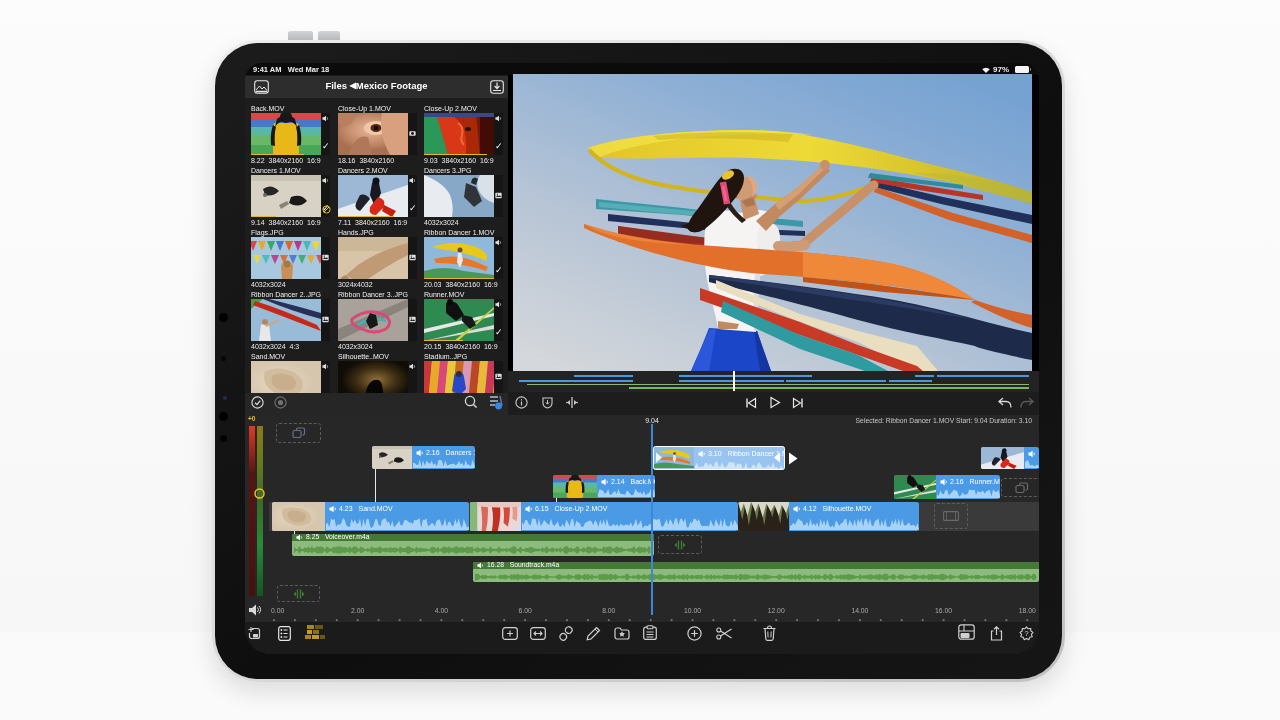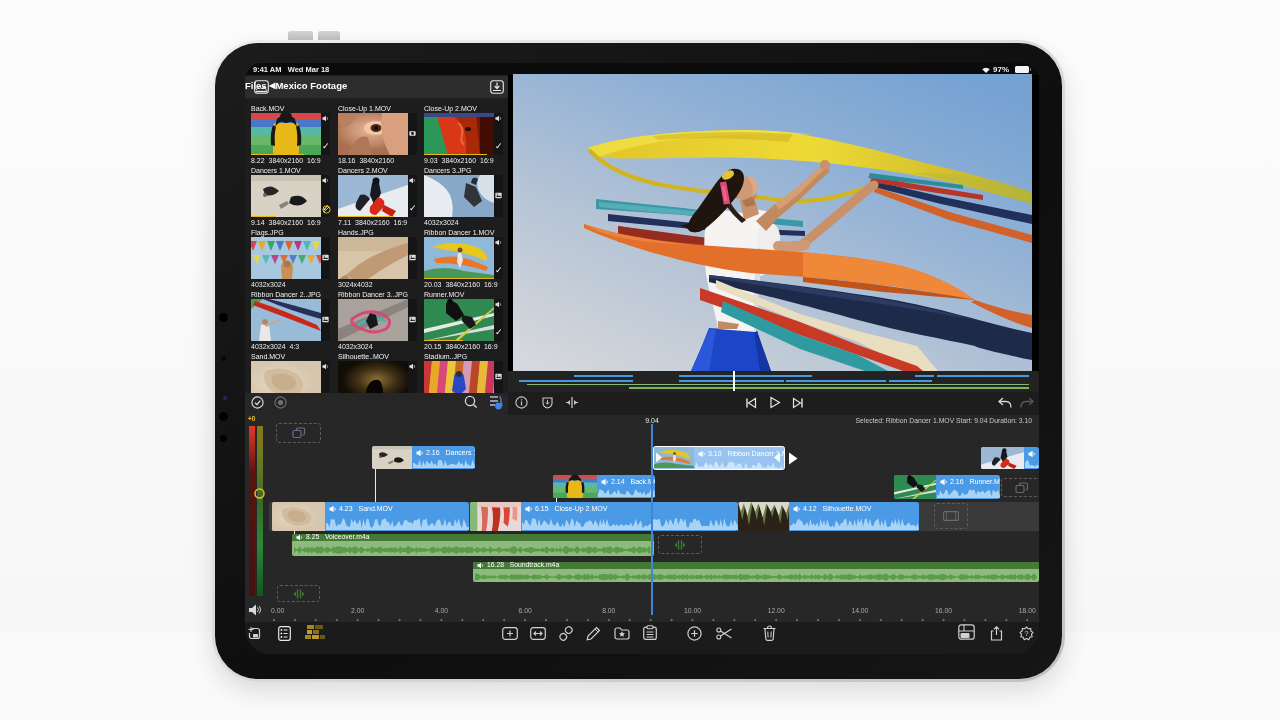--- a/index.html
+++ b/index.html
@@ -29,21 +29,21 @@
 <div class="abs" style="left:784.5px;top:4.8px;width:1.5px;height:3px;background:#8a8a8a;border-radius:0 1px 1px 0"></div>
 
 <div class="abs" style="left:0;top:12px;width:263px;height:340px;background:#1d1d1d"></div>
 
 <div class="abs" style="left:0;top:13px;width:263px;height:22px;background:#2d2d2e"></div>
 <svg class="abs" style="left:9px;top:17px" width="15" height="14" viewBox="0 0 15 14">
         <rect x="0.7" y="0.7" width="13.6" height="12.6" rx="2.5" fill="none" stroke="#e8e8e8" stroke-width="1.1"></rect>
         <path d="M2,10 L5.5,6 L8,9 L10,7 L13,10.5" stroke="#e8e8e8" stroke-width="1" fill="none"></path>
         <rect x="2" y="10.8" width="11" height="1.5" fill="#e8e8e8"></rect>
       </svg>
-<div class="abs" style="left:0px;top:17px;width:263px;font-size:9.5px;font-weight:bold;color:#fff">Files&nbsp;<span style="font-size:8px;vertical-align:1px">◀</span>Mexico Footage</div>
+<div class="abs" style="left:0px;top:17px;width:263px;text-align:center;font-size:9.5px;font-weight:bold;color:#fff">Files&nbsp;<span style="font-size:8px;vertical-align:1px">◀</span>Mexico Footage</div>
 <svg class="abs" style="left:245px;top:17px" width="14" height="14" viewBox="0 0 14 14">
         <rect x="0.7" y="0.7" width="12.6" height="12.6" rx="2.5" fill="none" stroke="#e8e8e8" stroke-width="1.1"></rect>
         <path d="M7,2.5 V8.2 M4.6,6 L7,8.6 L9.4,6" stroke="#e8e8e8" stroke-width="1.2" fill="none"></path>
         <path d="M3,10.5 h8" stroke="#e8e8e8" stroke-width="1.2"></path>
       </svg>
 
 <div class="abs" style="left:6px;top:42px;width:79px;height:8px;font-size:7px;color:#f2f2f2;white-space:nowrap;overflow:hidden">Back.MOV</div>
 <div class="abs" style="left:6px;top:94px;width:79px;height:8px;font-size:7px;color:#eee;white-space:nowrap;overflow:hidden">8.22&nbsp;&nbsp;3840x2160&nbsp;&nbsp;16:9</div>
 <svg class="abs" style="left:6px;top:50px" width="70" height="42" viewBox="0 0 70 42">
         <rect width="70" height="42" fill="#58b8c8"></rect>

